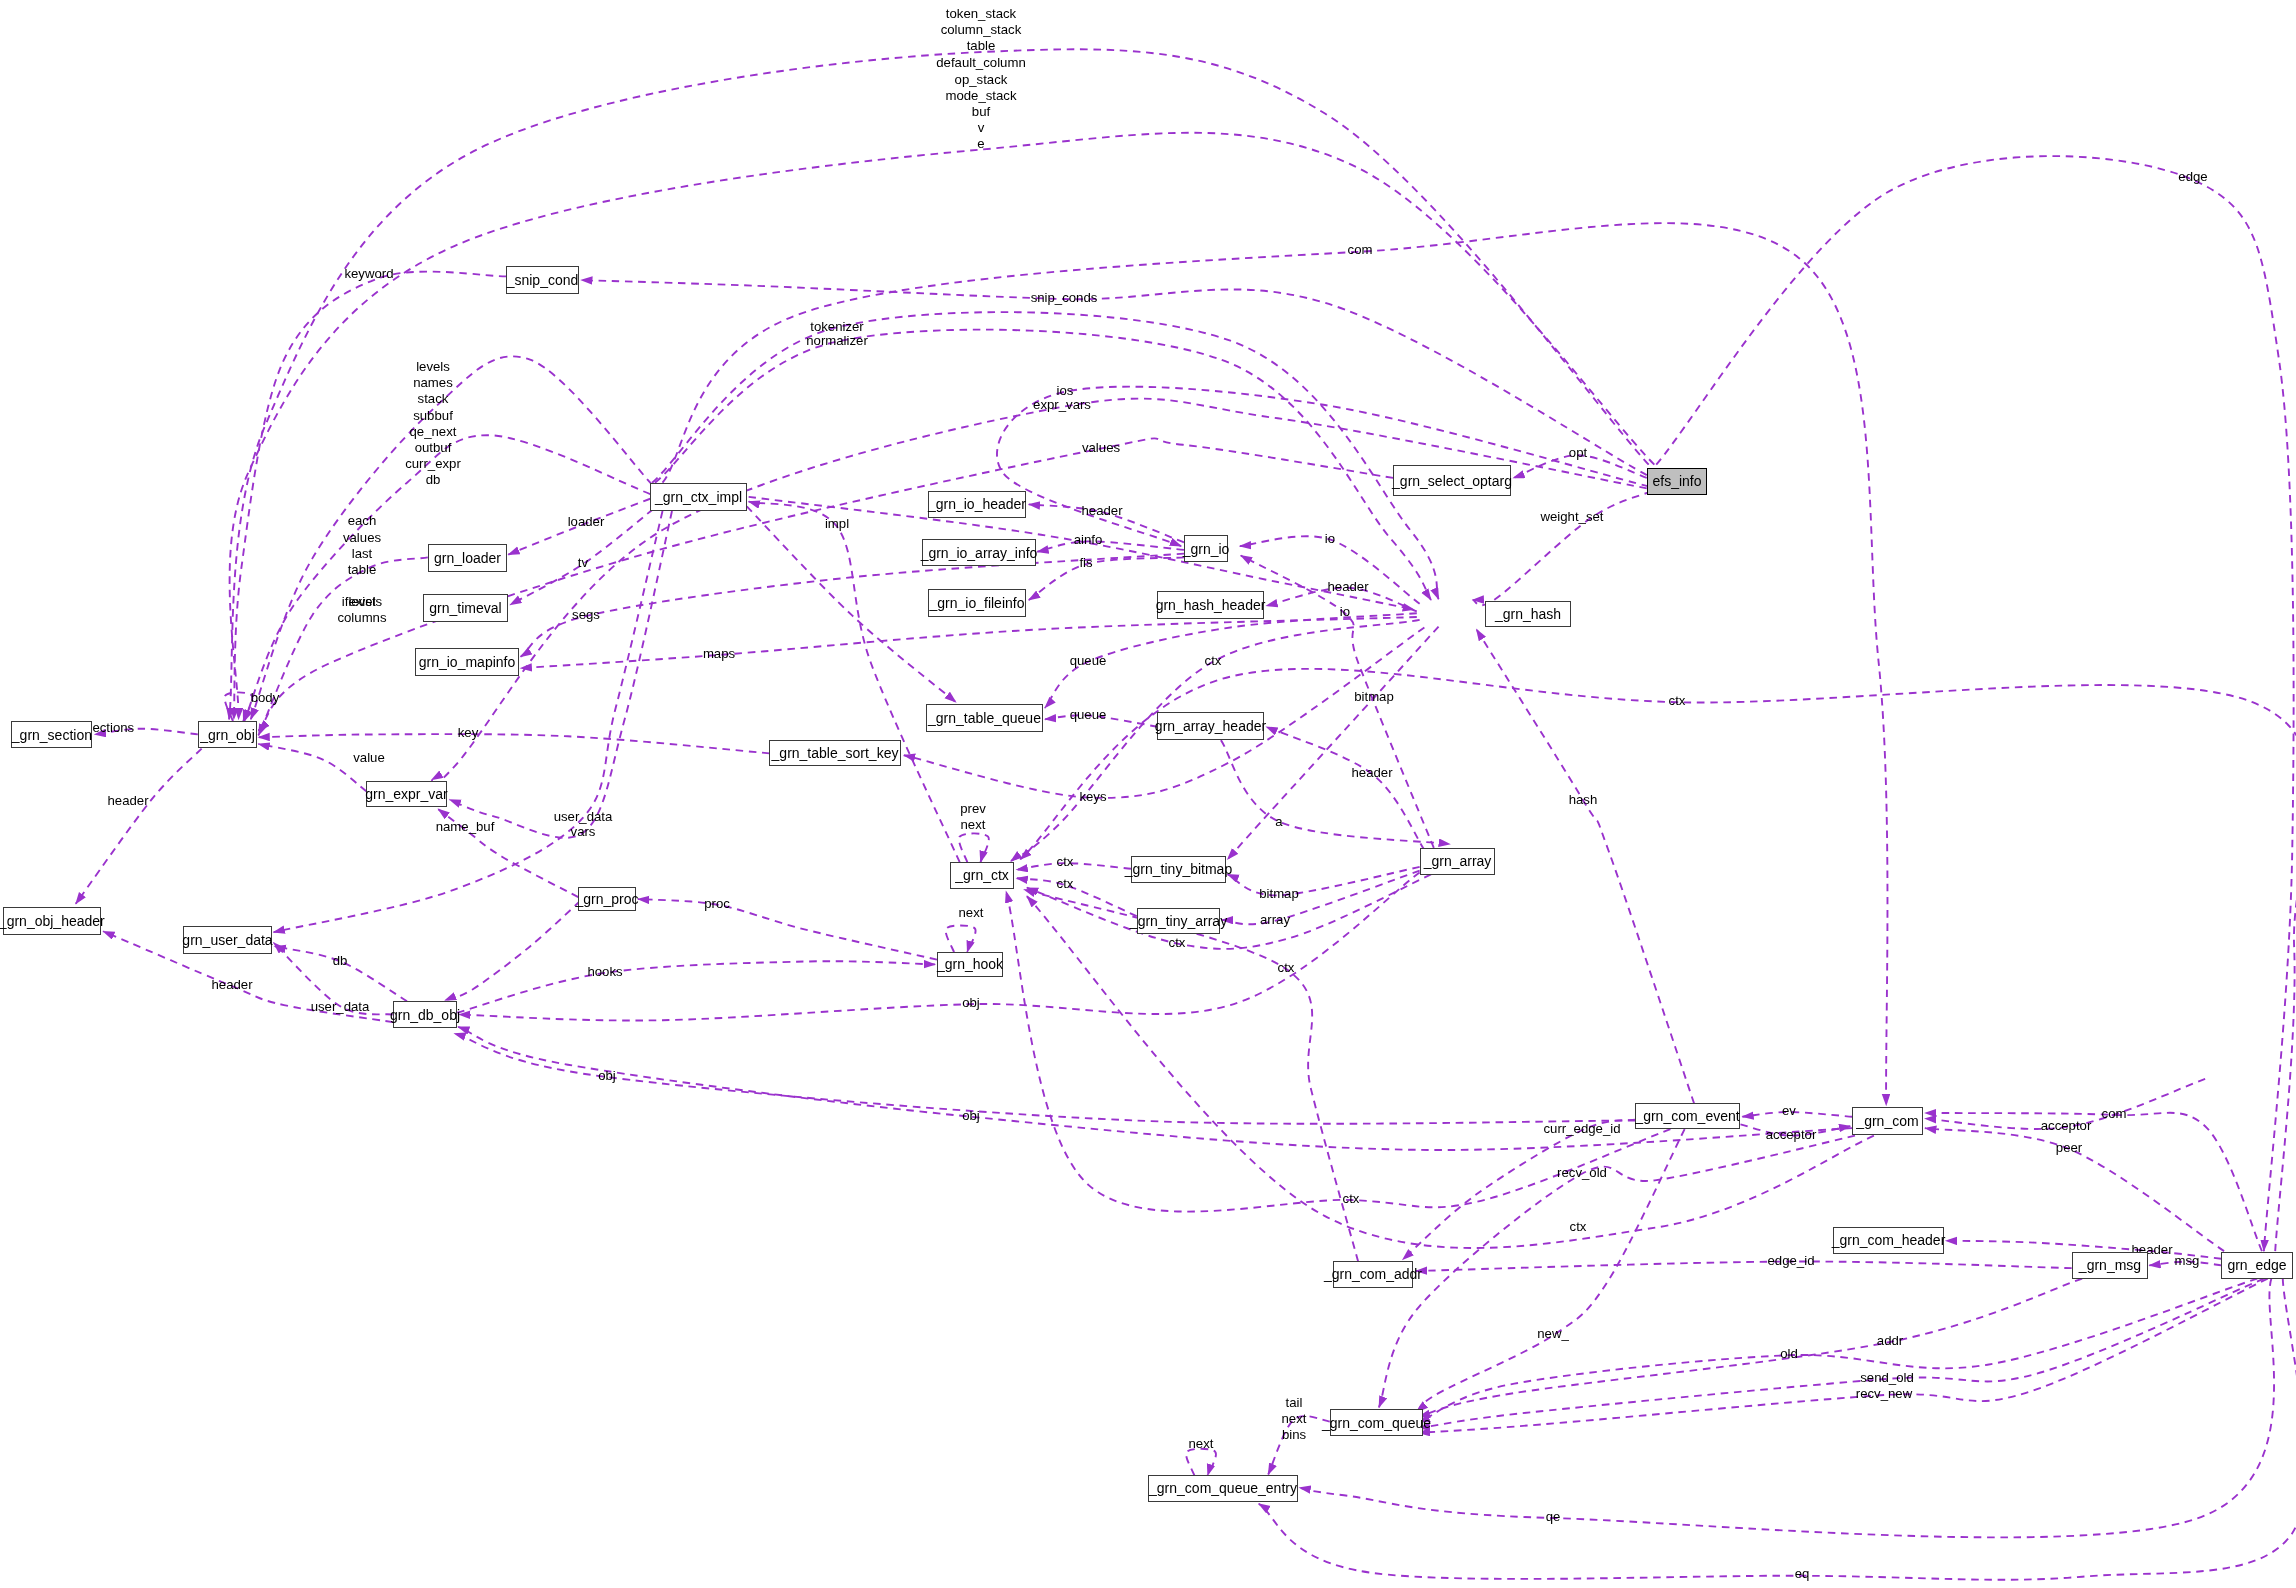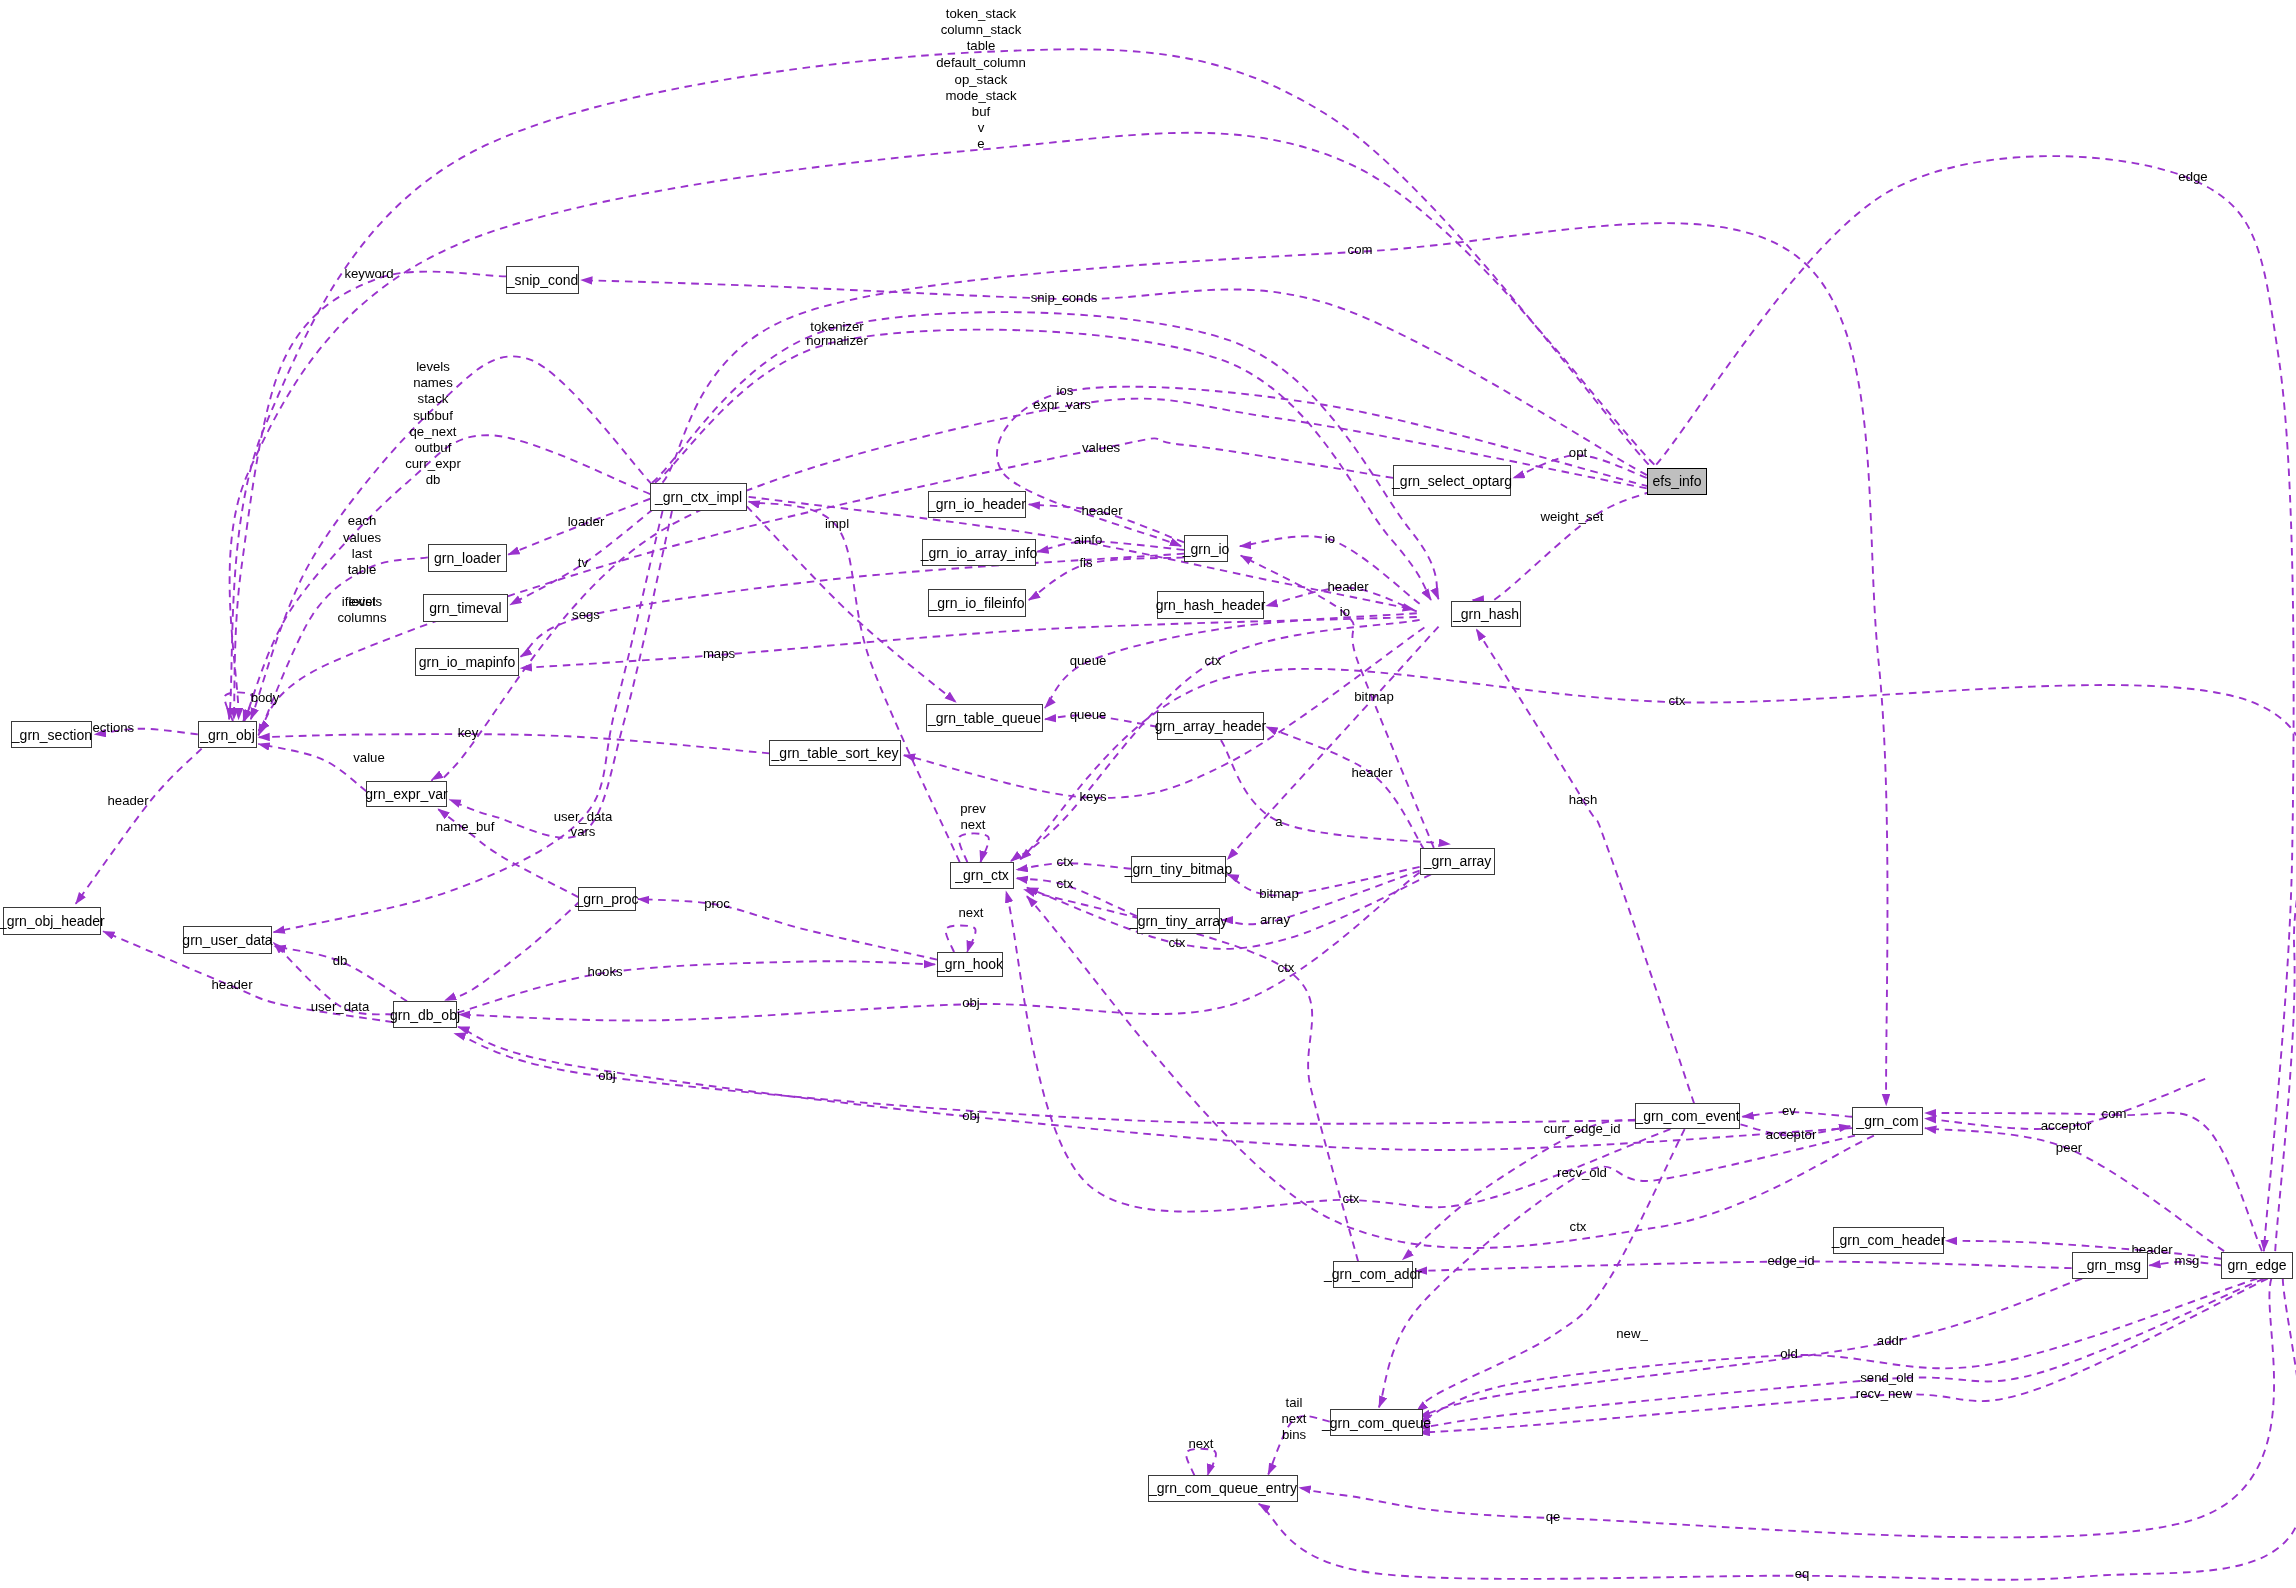--- a/index.html
+++ b/index.html
@@ -197,21 +197,21 @@
       <div class="elabel" style="left: 1582px; top: 1128px;">curr_edge_id</div>
       <div class="elabel" style="left: 1789px; top: 1110px;">ev</div>
       <div class="elabel" style="left: 1791px; top: 1134px;">acceptor</div>
       <div class="elabel" style="left: 1582px; top: 1172px;">recv_old</div>
       <div class="elabel" style="left: 2066px; top: 1125px;">acceptor</div>
       <div class="elabel" style="left: 2069px; top: 1147px;">peer</div>
       <div class="elabel" style="left: 2114px; top: 1113px;">com</div>
       <div class="elabel" style="left: 1791px; top: 1260px;">edge_id</div>
       <div class="elabel" style="left: 2152px; top: 1249px;">header</div>
       <div class="elabel" style="left: 2187px; top: 1260px;">msg</div>
-      <div class="elabel" style="left: 1632px; top: 1333px;">new_</div>
+      <div class="elabel" style="left: 1553px; top: 1333px;">new_</div>
       <div class="elabel" style="left: 1789px; top: 1353px;">old</div>
       <div class="elabel" style="left: 1890px; top: 1340px;">addr</div>
       <div class="elabel" style="left: 1887px; top: 1377px;">send_old</div>
       <div class="elabel" style="left: 1884px; top: 1393px;">recv_new</div>
       <div class="elabel" style="left: 1294px; top: 1402px;">tail</div>
       <div class="elabel" style="left: 1294px; top: 1418px;">next</div>
       <div class="elabel" style="left: 1294px; top: 1434px;">bins</div>
       <div class="elabel" style="left: 1201px; top: 1443px;">next</div>
       <div class="elabel" style="left: 1553px; top: 1516px;">qe</div>
       <div class="elabel" style="left: 1802px; top: 1573px;">eq</div>
@@ -235,21 +235,21 @@
       <div class="node" style="left: 1184px; top: 535px; width: 44px; height: 27.4px;">_grn_io</div>
       <div class="node" style="left: 1157px; top: 591px; width: 107px; height: 28px;">grn_hash_header</div>
       <div class="node" style="left: 926px; top: 704px; width: 117px; height: 28px;">_grn_table_queue</div>
       <div class="node" style="left: 1157px; top: 712px; width: 107px; height: 28px;">grn_array_header</div>
       <div class="node" style="left: 769px; top: 740px; width: 132px; height: 25.6px;">_grn_table_sort_key</div>
       <div class="node" style="left: 950px; top: 862px; width: 64px; height: 26.5px;">_grn_ctx</div>
       <div class="node" style="left: 1131px; top: 856px; width: 95px; height: 26.5px;">_grn_tiny_bitmap</div>
       <div class="node" style="left: 1137px; top: 908px; width: 83px; height: 25.6px;">_grn_tiny_array</div>
       <div class="node" style="left: 937px; top: 952px; width: 66px; height: 24.6px;">_grn_hook</div>
       <div class="node" style="left: 1420px; top: 848px; width: 75px; height: 26.5px;">_grn_array</div>
-      <div class="node" style="left: 1451px; top: 601px; width: 70px; height: 25.6px;">_grn_hash</div>
+      <div class="node" style="left: 1485px; top: 601px; width: 86px; height: 25.6px;">_grn_hash</div>
       <div class="node" style="left: 1393px; top: 465px; width: 118px; height: 31px;">_grn_select_optarg</div>
       <div class="node hl" style="left: 1647px; top: 468px; width: 60px; height: 26.5px;">efs_info</div>
       <div class="node" style="left: 1635px; top: 1103px; width: 105px; height: 25.6px;">_grn_com_event</div>
       <div class="node" style="left: 1852px; top: 1107px; width: 71px; height: 28px;">_grn_com</div>
       <div class="node" style="left: 1833px; top: 1227px; width: 111px; height: 26.5px;">_grn_com_header</div>
       <div class="node" style="left: 2072px; top: 1252px; width: 76px; height: 26.5px;">_grn_msg</div>
       <div class="node" style="left: 2221px; top: 1252px; width: 72px; height: 26.5px;">grn_edge</div>
       <div class="node" style="left: 1333px; top: 1261px; width: 80px; height: 26.5px;">_grn_com_addr</div>
       <div class="node" style="left: 1330px; top: 1409px; width: 93px; height: 27.4px;">_grn_com_queue</div>
       <div class="node" style="left: 1148px; top: 1475px; width: 150px; height: 26.5px;">_grn_com_queue_entry</div>

